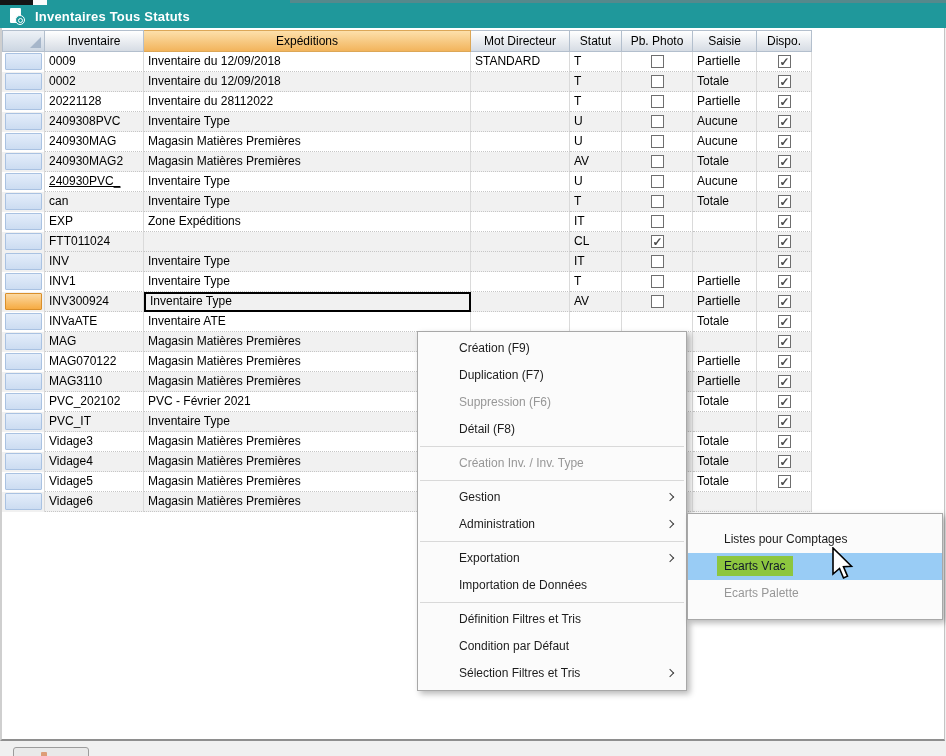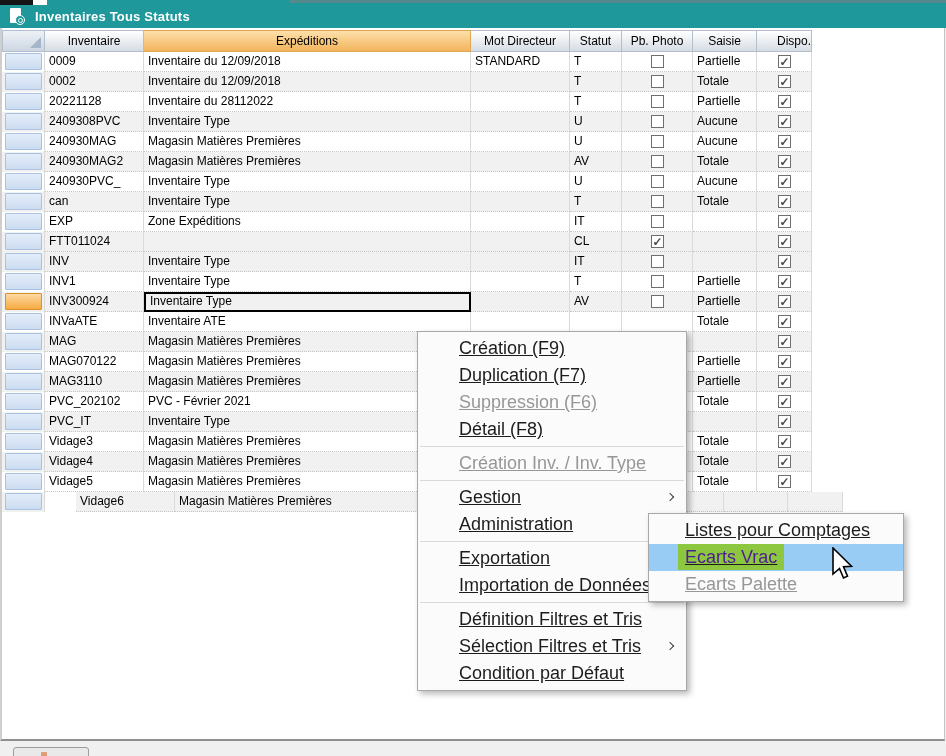--- a/index.html
+++ b/index.html
@@ -101,41 +101,41 @@
 
   
   .menu {
     position:absolute; left:417px; top:331px; width:270px;
     background:#fbfbfb; border:1px solid #a8a8a8;
     padding:3px 0; z-index:20;
     box-shadow:3px 3px 6px rgba(0,0,0,0.28);
   }
   .menu-item {
     height:27px; line-height:27px; position:relative;
-    padding-left:41px; font-size:18px; color:#1c1c1c; white-space:nowrap;text-decoration:underline;
+    padding-left:41px; font-size:12px; color:#1c1c1c; white-space:nowrap;
   }
   .menu-item.hl { background:#99ccf5; }
   .menu-item.disabled { color:#979797; }
   .menu-sep { height:1px; background:#d9d9d9; margin:3px 2px; }
   .chev {
     position:absolute; right:13px; top:10px; width:6px; height:6px;
     border-top:1.5px solid #3c3c3c; border-right:1.5px solid #3c3c3c;
     transform:rotate(45deg);
   }
 
   
   .submenu {
-    position:absolute; left:648px; top:513px; width:256px;
+    position:absolute; left:687px; top:513px; width:256px;
     background:#fbfbfb; border:1px solid #a8a8a8;
-    padding:3px 0; z-index:21;
+    padding:12px 0; z-index:21;
     box-shadow:3px 3px 6px rgba(0,0,0,0.28);
   }
   .submenu .menu-item { padding-left:36px; }
   .green-bg {
-    background:#8dc63f; color:#4c1d95;
+    background:#8dc63f; color:#0f172a;
     padding:3px 7px; margin-left:-7px;
   }
 
   
   .partial-btn {
     position:absolute; left:13px; top:747px; width:76px; height:14px;
     background:#e9e9e9; border:1px solid #9c9c9c; border-radius:3px 3px 0 0;
   }
   .partial-btn .hint {
     position:absolute; left:27px; top:4px; width:6px; height:5px;
@@ -163,21 +163,21 @@
 <div class="panel">
   <div class="grid" id="grid">
       <div class="grid-row hdr">
         <div class="hcell first" style="width: 43px;"></div>
         <div class="hcell" style="width: 99px;">Inventaire</div>
         <div class="hcell orange" style="width: 327px;">Expéditions</div>
         <div class="hcell" style="width: 99px;">Mot Directeur</div>
         <div class="hcell" style="width: 52px;">Statut</div>
         <div class="hcell" style="width: 71px;">Pb. Photo</div>
         <div class="hcell" style="width: 64px;">Saisie</div>
-        <div class="hcell" style="width: 55px; text-align: right;">Dispo.</div>
+        <div class="hcell" style="width: 55px;">Dispo.</div>
       </div>
       <div class="grid-row">
         <div class="cell rowhdr" style="width: 43px;">
           <div class="inner"></div>
         </div>
         <div class="cell" style="width: 99px;">0009</div>
         <div class="cell" style="width: 327px;">Inventaire du 12/09/2018</div>
         <div class="cell" style="width: 99px;">STANDARD</div>
         <div class="cell" style="width: 52px;">T</div>
         <div class="cell" style="width: 71px;">
@@ -265,21 +265,21 @@
         </div>
         <div class="cell" style="width: 64px;">Totale</div>
         <div class="cell" style="width: 55px;">
           <div class="cb checked"></div>
         </div>
       </div>
       <div class="grid-row">
         <div class="cell rowhdr" style="width: 43px;">
           <div class="inner"></div>
         </div>
-        <div class="cell" style="width: 99px;">240930PVC_</div>
+        <div class="cell" style="width: 99px; text-decoration: underline;">240930PVC_</div>
         <div class="cell" style="width: 327px;">Inventaire Type</div>
         <div class="cell" style="width: 99px;"></div>
         <div class="cell" style="width: 52px;">U</div>
         <div class="cell" style="width: 71px;">
           <div class="cb"></div>
         </div>
         <div class="cell" style="width: 64px;">Aucune</div>
         <div class="cell" style="width: 55px;">
           <div class="cb checked"></div>
         </div>
@@ -503,21 +503,21 @@
         <div class="cell" style="width: 71px;"></div>
         <div class="cell" style="width: 64px;">Totale</div>
         <div class="cell" style="width: 55px;">
           <div class="cb checked"></div>
         </div>
       </div>
       <div class="grid-row even">
         <div class="cell rowhdr" style="width: 43px;">
           <div class="inner"></div>
         </div>
-        <div class="cell" style="width: 99px; margin-left: 31px;">Vidage6</div>
+        <div class="cell" style="width: 99px;">Vidage6</div>
         <div class="cell" style="width: 327px;">Magasin Matières Premières</div>
         <div class="cell" style="width: 99px;"></div>
         <div class="cell" style="width: 52px;"></div>
         <div class="cell" style="width: 71px;"></div>
         <div class="cell" style="width: 64px;"></div>
         <div class="cell" style="width: 55px;"></div>
       </div>
     </div>
 </div>
 
@@ -529,22 +529,22 @@
     <div class="menu-sep"></div>
     <div class="menu-item disabled"><span>Création Inv. / Inv. Type</span></div>
     <div class="menu-sep"></div>
     <div class="menu-item"><span>Gestion</span><span class="chev"></span></div>
     <div class="menu-item"><span>Administration</span><span class="chev"></span></div>
     <div class="menu-sep"></div>
     <div class="menu-item"><span>Exportation</span><span class="chev"></span></div>
     <div class="menu-item"><span>Importation de Données</span></div>
     <div class="menu-sep"></div>
     <div class="menu-item"><span>Définition Filtres et Tris</span></div>
+    <div class="menu-item"><span>Condition par Défaut</span></div>
     <div class="menu-item"><span>Sélection Filtres et Tris</span><span class="chev"></span></div>
-    <div class="menu-item"><span>Condition par Défaut</span></div>
   </div>
 
 <div class="submenu" id="submenu">
     <div class="menu-item"><span>Listes pour Comptages</span></div>
     <div class="menu-item hl"><span class="green-bg">Ecarts Vrac</span></div>
     <div class="menu-item disabled"><span>Ecarts Palette</span></div>
   </div>
 
 <div class="partial-btn">
     <span class="hint"></span>

